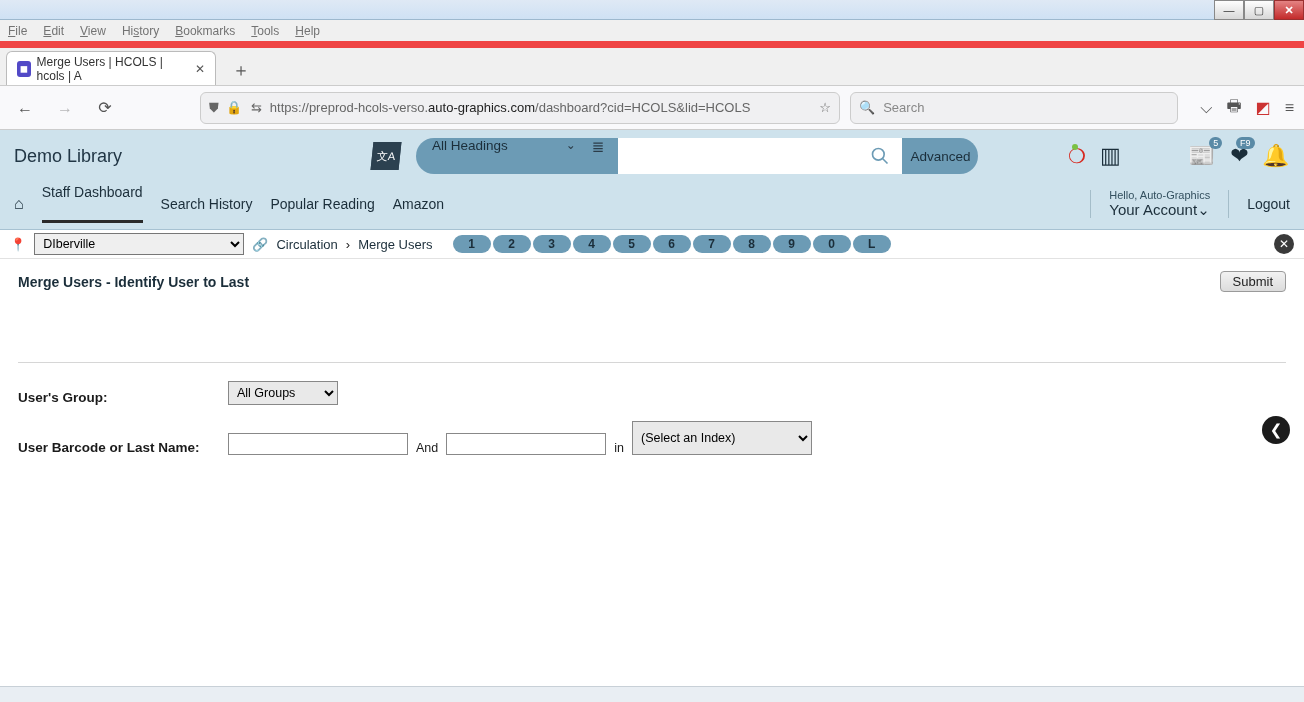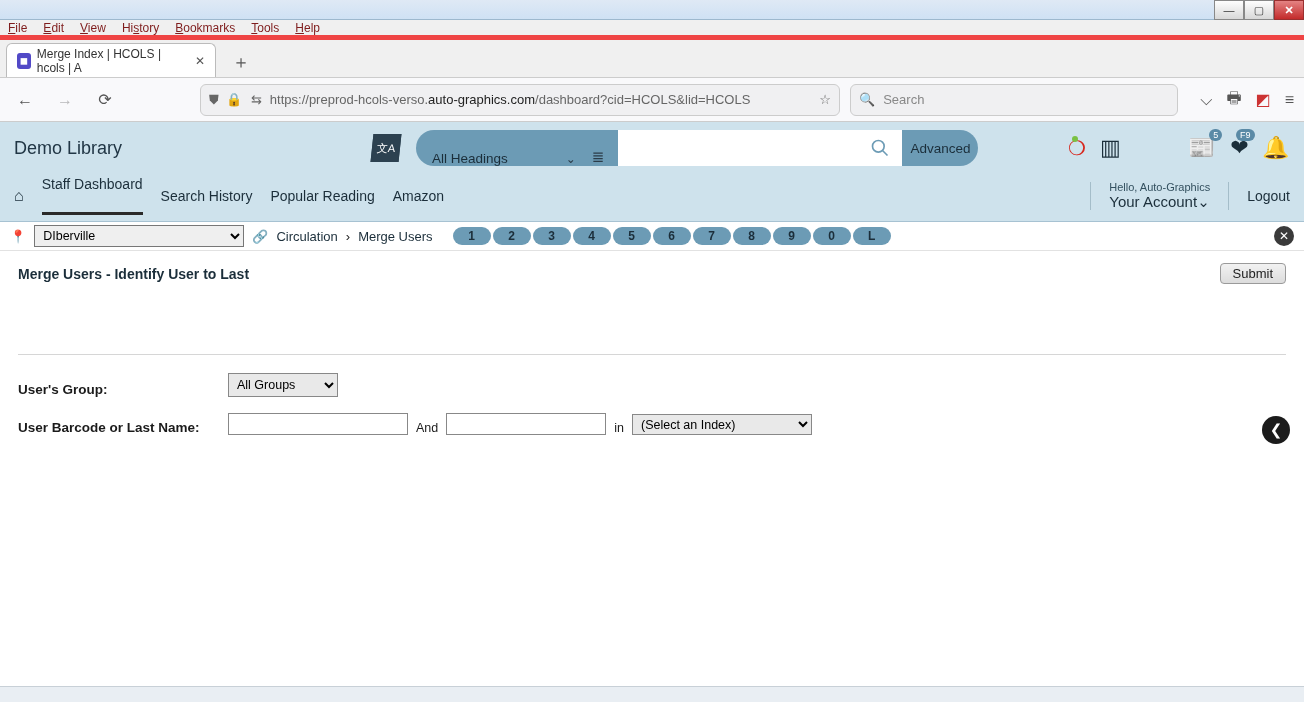--- a/index.html
+++ b/index.html
@@ -4,21 +4,21 @@
 <style>
 *{box-sizing:border-box;margin:0;padding:0;font-family:Arial,Helvetica,sans-serif}
 body{background:#fff;width:1304px;height:702px;overflow:hidden;position:relative}
 
 .window-chrome{position:absolute;top:0;right:0;display:flex}
 .window-chrome .wbtn{width:30px;height:20px;border:1px solid #888;background:linear-gradient(#fefefe,#d8d8d8);display:flex;align-items:center;justify-content:center;font-size:11px;color:#333}
 .window-chrome .close{background:linear-gradient(#e48383,#c32b2b);color:#fff;font-weight:bold;border-color:#9a3030}
 .win-top{height:20px;background:linear-gradient(#dfe9f5,#cfe1f4);border-bottom:1px solid #9db8ce}
 
 
-.ff-menubar{height:20px;background:#f0f0f0;border-bottom:5px solid #ef4444;display:flex;align-items:center;font-size:12px;color:#7f1d1d}
+.ff-menubar{height:28px;background:#f0f0f0;border-bottom:7px solid #ef4444;display:flex;align-items:center;font-size:12px;color:#737373}
 .ff-menubar span{padding:2px 8px;cursor:default}
 .ff-menubar span u{text-decoration:underline}
 
 
 .ff-tabstrip{background:#f0f0f0;height:38px;display:flex;align-items:flex-end;padding-left:6px;border-bottom:1px solid #ccc}
 .ff-tab{display:flex;align-items:center;background:#fff;border:1px solid #bbb;border-bottom:none;border-top-left-radius:6px;border-top-right-radius:6px;height:34px;padding:0 10px;font-size:12px;color:#333;max-width:210px;gap:6px}
 .ff-tab .favicon{width:16px;height:16px;background:#5249c7;border-radius:3px;display:flex;align-items:center;justify-content:center;color:#fff;font-size:10px}
 .ff-tab .tab-x{margin-left:4px;color:#555}
 .ff-newtab{margin-left:10px;width:30px;height:30px;display:flex;align-items:center;justify-content:center;color:#555;font-size:18px;border-radius:4px}
 
@@ -31,21 +31,21 @@
 .ff-url .urltext b{color:#222;font-weight:400}
 .ff-search{flex:1;height:32px;border:1px solid #ccc;border-radius:6px;background:#f0f0f2;display:flex;align-items:center;padding:0 8px;gap:8px;color:#888;font-size:13px}
 .ff-right{display:flex;align-items:center;gap:14px;margin-left:12px;color:#555}
 
 
 .app{background:#cee2ec;border-bottom:1px solid #a7c2d2}
 .app-top{display:flex;align-items:center;padding:8px 14px 6px;gap:28px}
 .libname{font-size:18px;color:#213645;font-weight:500;flex:0 0 330px}
 .search-cluster{display:flex;align-items:center;gap:0}
 .lang-icon{width:28px;height:28px;margin-right:16px;display:flex;align-items:center;justify-content:center;border:1px solid #2c4150;background:#2c4150;color:#fff;font-size:11px;transform:skewX(-6deg)}
-.headings{background:#6c9bb5;color:#1b2e3a;height:36px;border-radius:18px 0 0 18px;display:flex;align-items:flex-end;padding:0 14px 0 16px;font-size:13.5px;gap:10px}
+.headings{background:#6c9bb5;color:#1b2e3a;height:36px;border-radius:18px 0 0 18px;display:flex;align-items:flex-start;padding:0 14px 0 16px;font-size:13.5px;gap:10px}
 .headings .caret{margin-left:48px;font-size:12px;color:#2b3c48}
 .stack-icon{margin-left:6px;color:#2b3c48;font-size:15px}
 .sc-input{width:240px;height:36px;background:#fff;border:none}
 .sc-magnify{width:44px;height:36px;background:#fff;display:flex;align-items:center;justify-content:center}
 .sc-magnify svg{stroke:#6c9bb5}
 .sc-adv{background:#6c9bb5;color:#1b2e3a;height:36px;border-radius:0 18px 18px 0;padding:0 8px;display:flex;align-items:center;font-size:13.5px}
 .top-icons{margin-left:auto;display:flex;align-items:center;gap:14px}
 .balloon{color:#d7281e;font-size:20px;position:relative}
 .balloon::after{content:"";position:absolute;left:4px;top:0;width:6px;height:6px;border-radius:50%;background:#7ac143}
 .barcode{font-size:22px;color:#1b2e3a}
@@ -76,21 +76,21 @@
 .page{padding:12px 18px}
 .page-head{display:flex;align-items:center;font-size:14px;color:#1b2e3a;font-weight:bold}
 .page-head .spacer{flex:1}
 .submit{background:linear-gradient(#f2f2f2,#dcdcdc);border:1px solid #9a9a9a;border-radius:4px;padding:2px 12px;font-size:13px;color:#222}
 .hr{border:none;border-top:1px solid #d6d6d6;margin:70px 0 18px}
 .frow{display:flex;align-items:flex-end;font-size:13.5px;color:#1b1b1b;margin-bottom:16px}
 .frow label{font-weight:bold;width:210px}
 .sel{border:1px solid #888;background:#e9e9e9;height:24px;font-size:12.5px;padding:0 4px}
 .tin{border:1px solid #888;height:22px;width:180px;font-size:12.5px;padding:0 4px;background:#fff}
 .mid{margin:0 8px;font-size:12.5px}
-.idx-sel{border:1px solid #888;background:#e9e9e9;height:21px;font-size:12.5px;padding:0 4px;width:180px}
+.idx-sel{border:1px solid #888;background:#e9e9e9;height:34px;font-size:12.5px;padding:0 4px;width:180px}
 
 
 .expander{position:absolute;right:14px;top:416px;width:28px;height:28px;border-radius:50%;background:#1b1b1b;color:#fff;display:flex;align-items:center;justify-content:center;font-size:15px}
 
 
 .bottom-chrome{position:absolute;left:0;right:0;bottom:0;height:16px;background:#e9eef3;border-top:1px solid #c8d0d7}
 </style>
 </head>
 <body>
 
@@ -108,21 +108,21 @@
   <span><u>V</u>iew</span>
   <span>Hi<u>s</u>tory</span>
   <span><u>B</u>ookmarks</span>
   <span><u>T</u>ools</span>
   <span><u>H</u>elp</span>
 </div>
 
 <div class="ff-tabstrip">
   <div class="ff-tab">
     <span class="favicon">◼</span>
-    <span>Merge Index | HCOLS | hcols | A</span>
+    <span>Merge Users | HCOLS | hcols | A</span>
     <span class="tab-x">✕</span>
   </div>
   <div class="ff-newtab">＋</div>
 </div>
 
 <div class="ff-toolbar">
   <div class="ff-icnbtn">←</div>
   <div class="ff-icnbtn" style="opacity:.4">→</div>
   <div class="ff-icnbtn">⟳</div>
   <div style="width:60px"></div>

